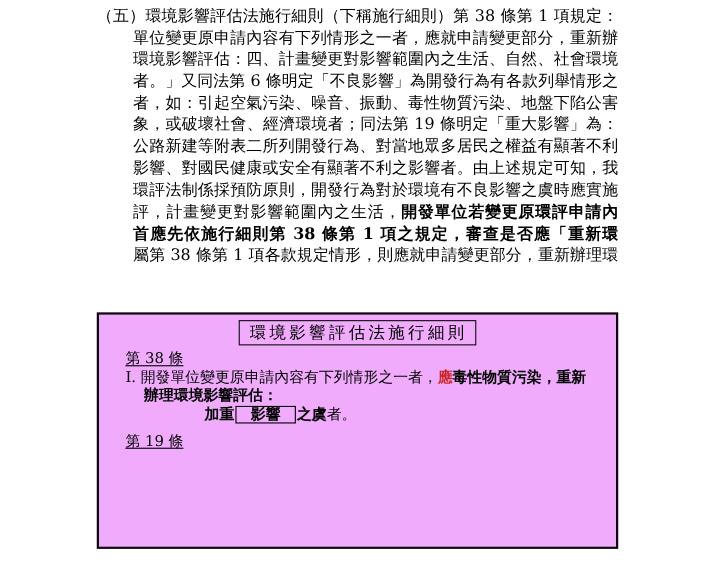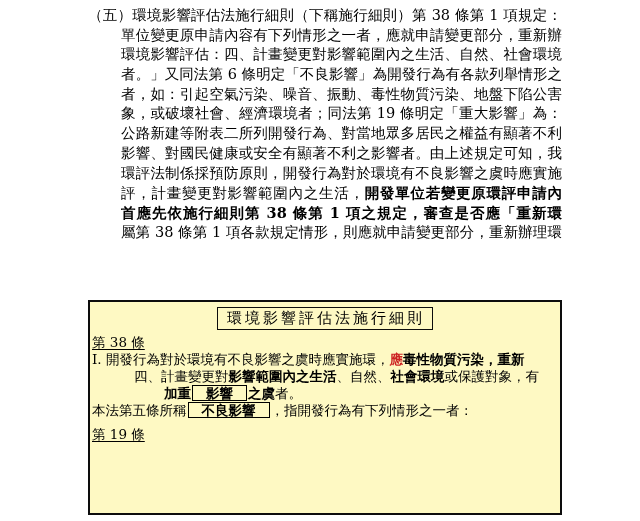--- a/index.html
+++ b/index.html
@@ -31,41 +31,41 @@
     text-align-last: justify;
     text-justify: inter-character;
     overflow: hidden;
   }
   .para-line.ind1 { margin-left: 33px; }
 
   
   .law-box {
     position: absolute;
     left: 88px;
-    top: 300px;
+    top: 284px;
     width: 470px;
     height: 211px;
     border: 2px solid #0d0d0d;
-    background: #fef9c3;
+    background: #f0abfc;
     font-size: 13.5px;
   }
   .law-title-wrap {
     text-align: center;
     margin-top: 5px;
     margin-bottom: 4px;
   }
   .law-title {
     display: inline-block;
     border: 1.5px solid #0d0d0d;
     padding: 1px 7px 2px 9px;
     font-size: 15px;
     letter-spacing: 3px;
     line-height: 18px;
   }
-  .law-lines { margin-left: 2px; margin-right: 6px; }
+  .law-lines { margin-left: 24px; margin-right: 6px; }
   .law-line { line-height: 17px; }
   .law-line.gap { margin-top: 7px; }
   .law-line.heading span { text-decoration: underline; text-underline-offset: 2px; }
   .law-line.ind1 { margin-left: 17px; }
   .law-line.ind2 { margin-left: 42px; }
   .law-line.ind3 { margin-left: 72px; }
 
   
   .seg-b { font-weight: 700; }
   .seg-r { color: var(--accent-red, #cc2222); }
@@ -95,19 +95,18 @@
     <div class="para-line ind1"><span class=" seg-b">首應先依施行細則第 38 條第 1 項之規定，審查是否應「重新環評」</span></div>
     <div class="para-line ind1"><span class="">屬第 38 條第 1 項各款規定情形，則應就申請變更部分，重新辦理環評。</span></div>
   </div>
 
 <div class="law-box">
   <div class="law-title-wrap">
     <span class="law-title">環境影響評估法施行細則</span>
   </div>
   <div class="law-lines" id="law-lines">
       <div class="law-line heading"><span class="">第 38 條</span></div>
-      <div class="law-line body"><span class="">I. 開發行為對於環境有不良影響之虞時應實施環，</span><span class=" seg-b seg-r">應</span><span class=" seg-b">毒性物質污染，重新</span></div>
-      <div class="law-line body ind2"><span class="">四、計畫變更對</span><span class=" seg-b">影響範圍內之生活</span><span class="">、自然、</span><span class=" seg-b">社會環境</span><span class="">或保護對象，有</span></div>
+      <div class="law-line body"><span class="">I. 開發單位變更原申請內容有下列情形之一者，</span><span class=" seg-b seg-r">應</span><span class=" seg-b">毒性物質污染，重新</span></div>
+      <div class="law-line body ind1"><span class=" seg-b">辦理環境影響評估：</span></div>
       <div class="law-line body ind3"><span class=" seg-b">加重</span><span class=" seg-b seg-x">影響</span><span class=" seg-b">之虞</span><span class="">者。</span></div>
-      <div class="law-line body"><span class="">本法第五條所稱</span><span class=" seg-b seg-x">不良影響</span><span class="">，指開發行為有下列情形之一者：</span></div>
       <div class="law-line heading gap"><span class="">第 19 條</span></div>
     </div>
 </div>
 
 </body></html>

